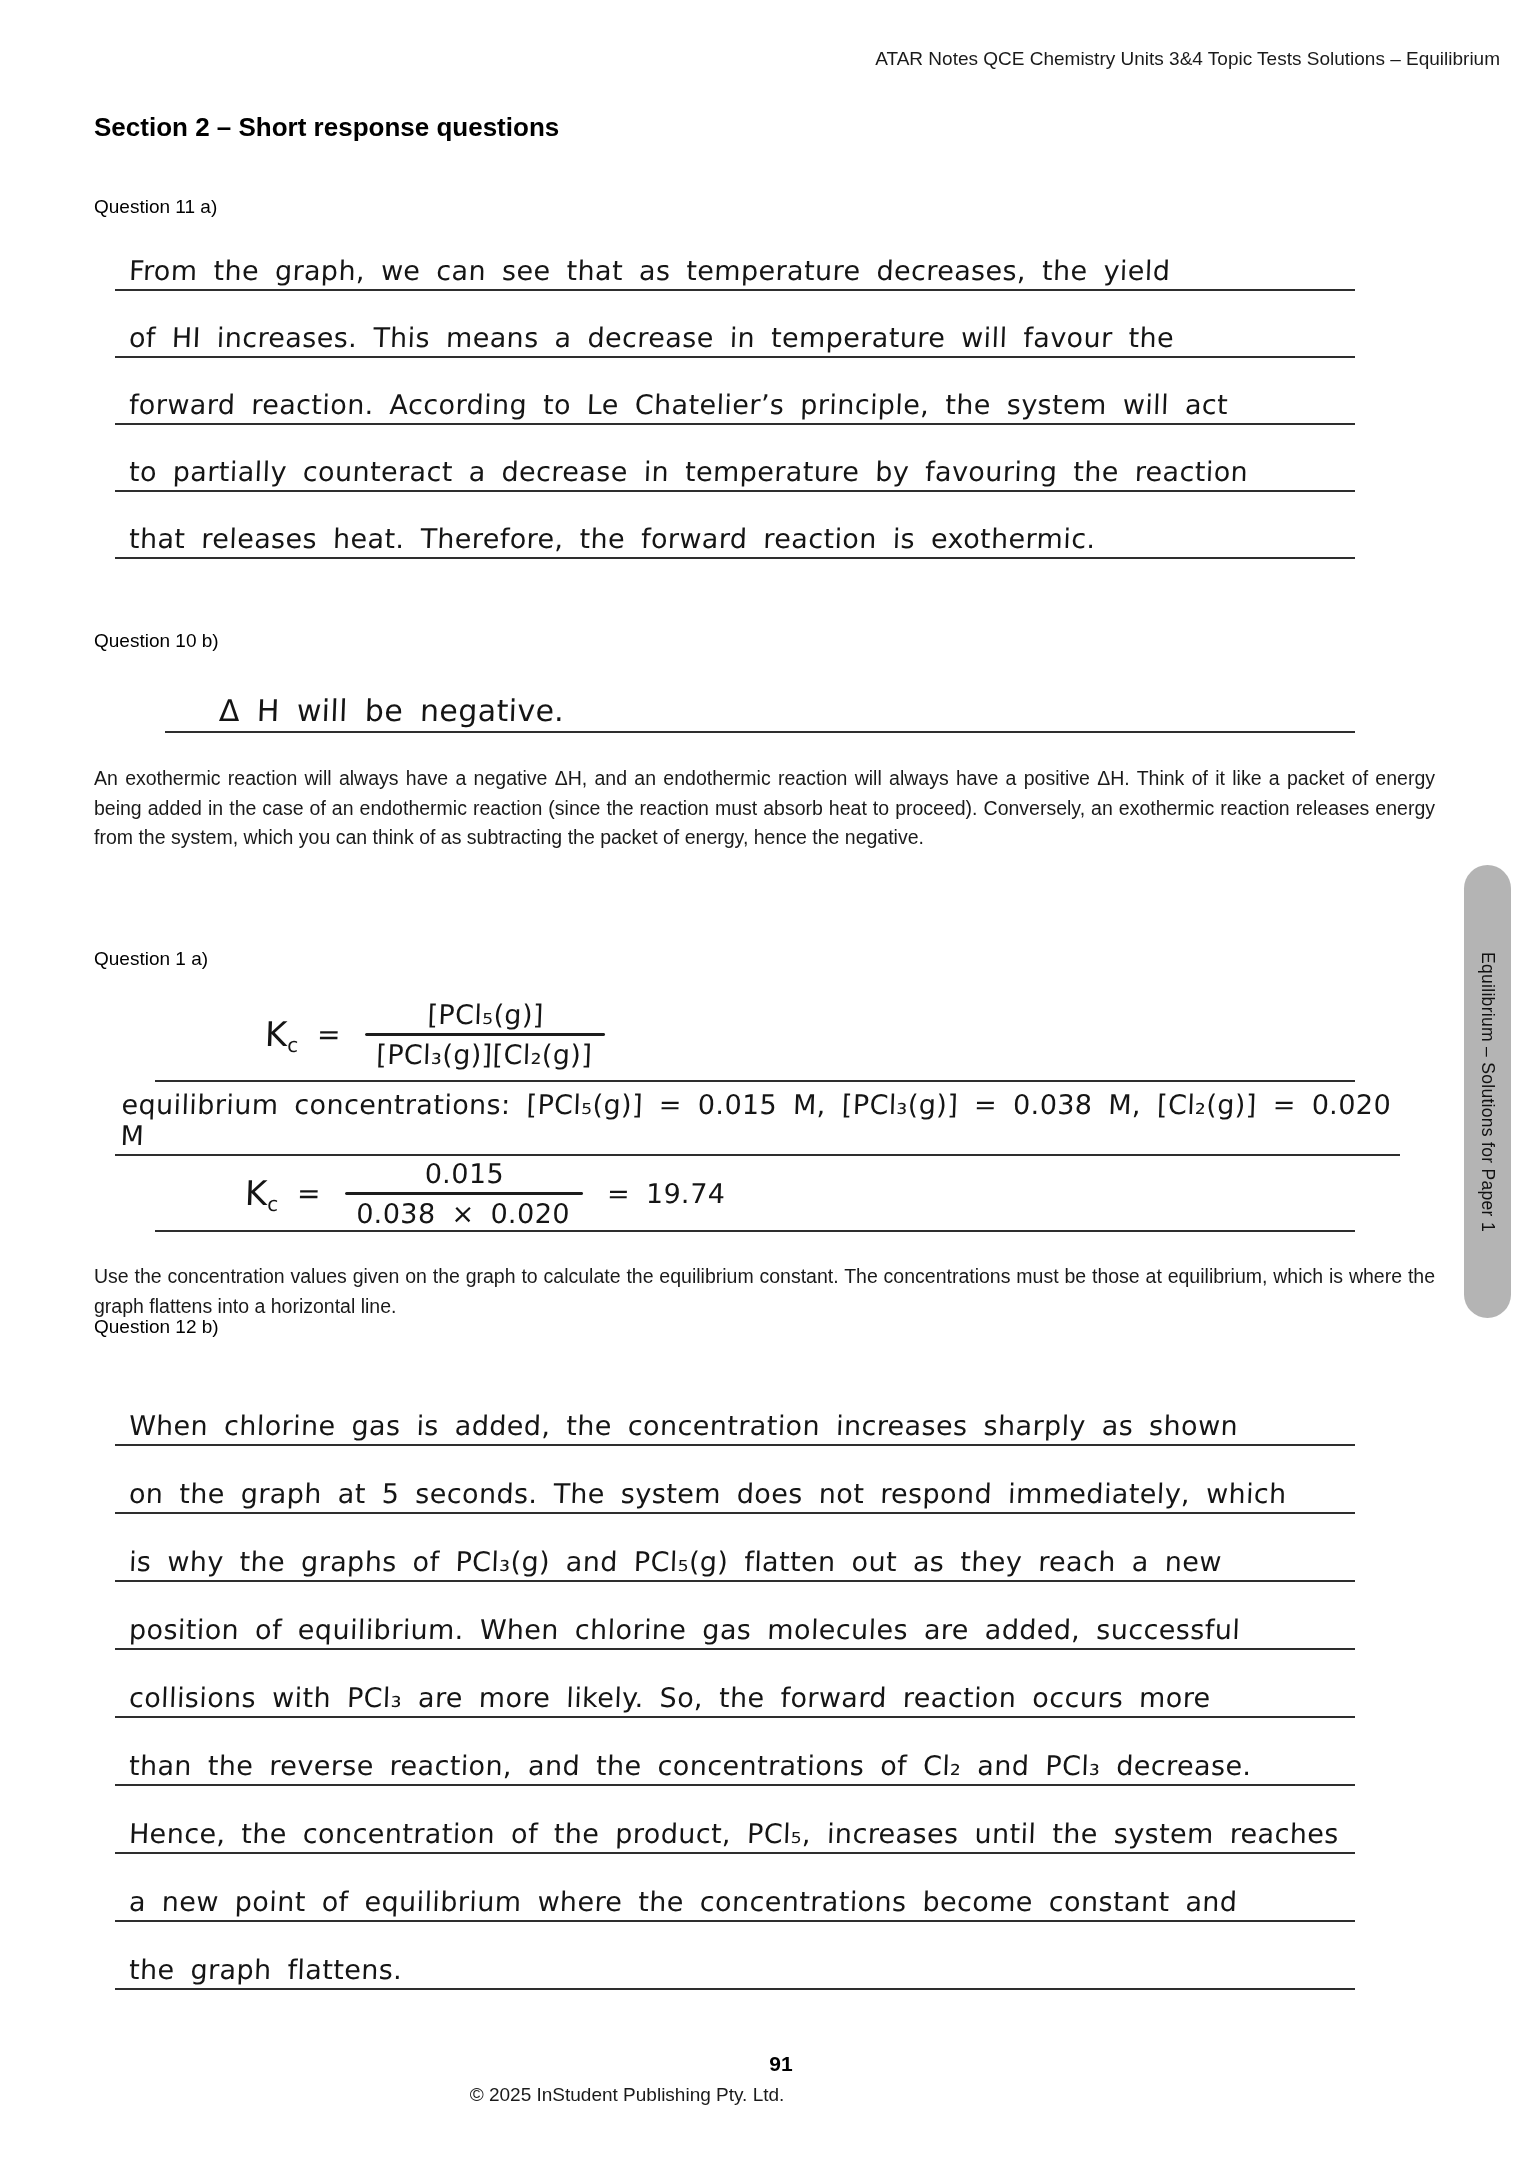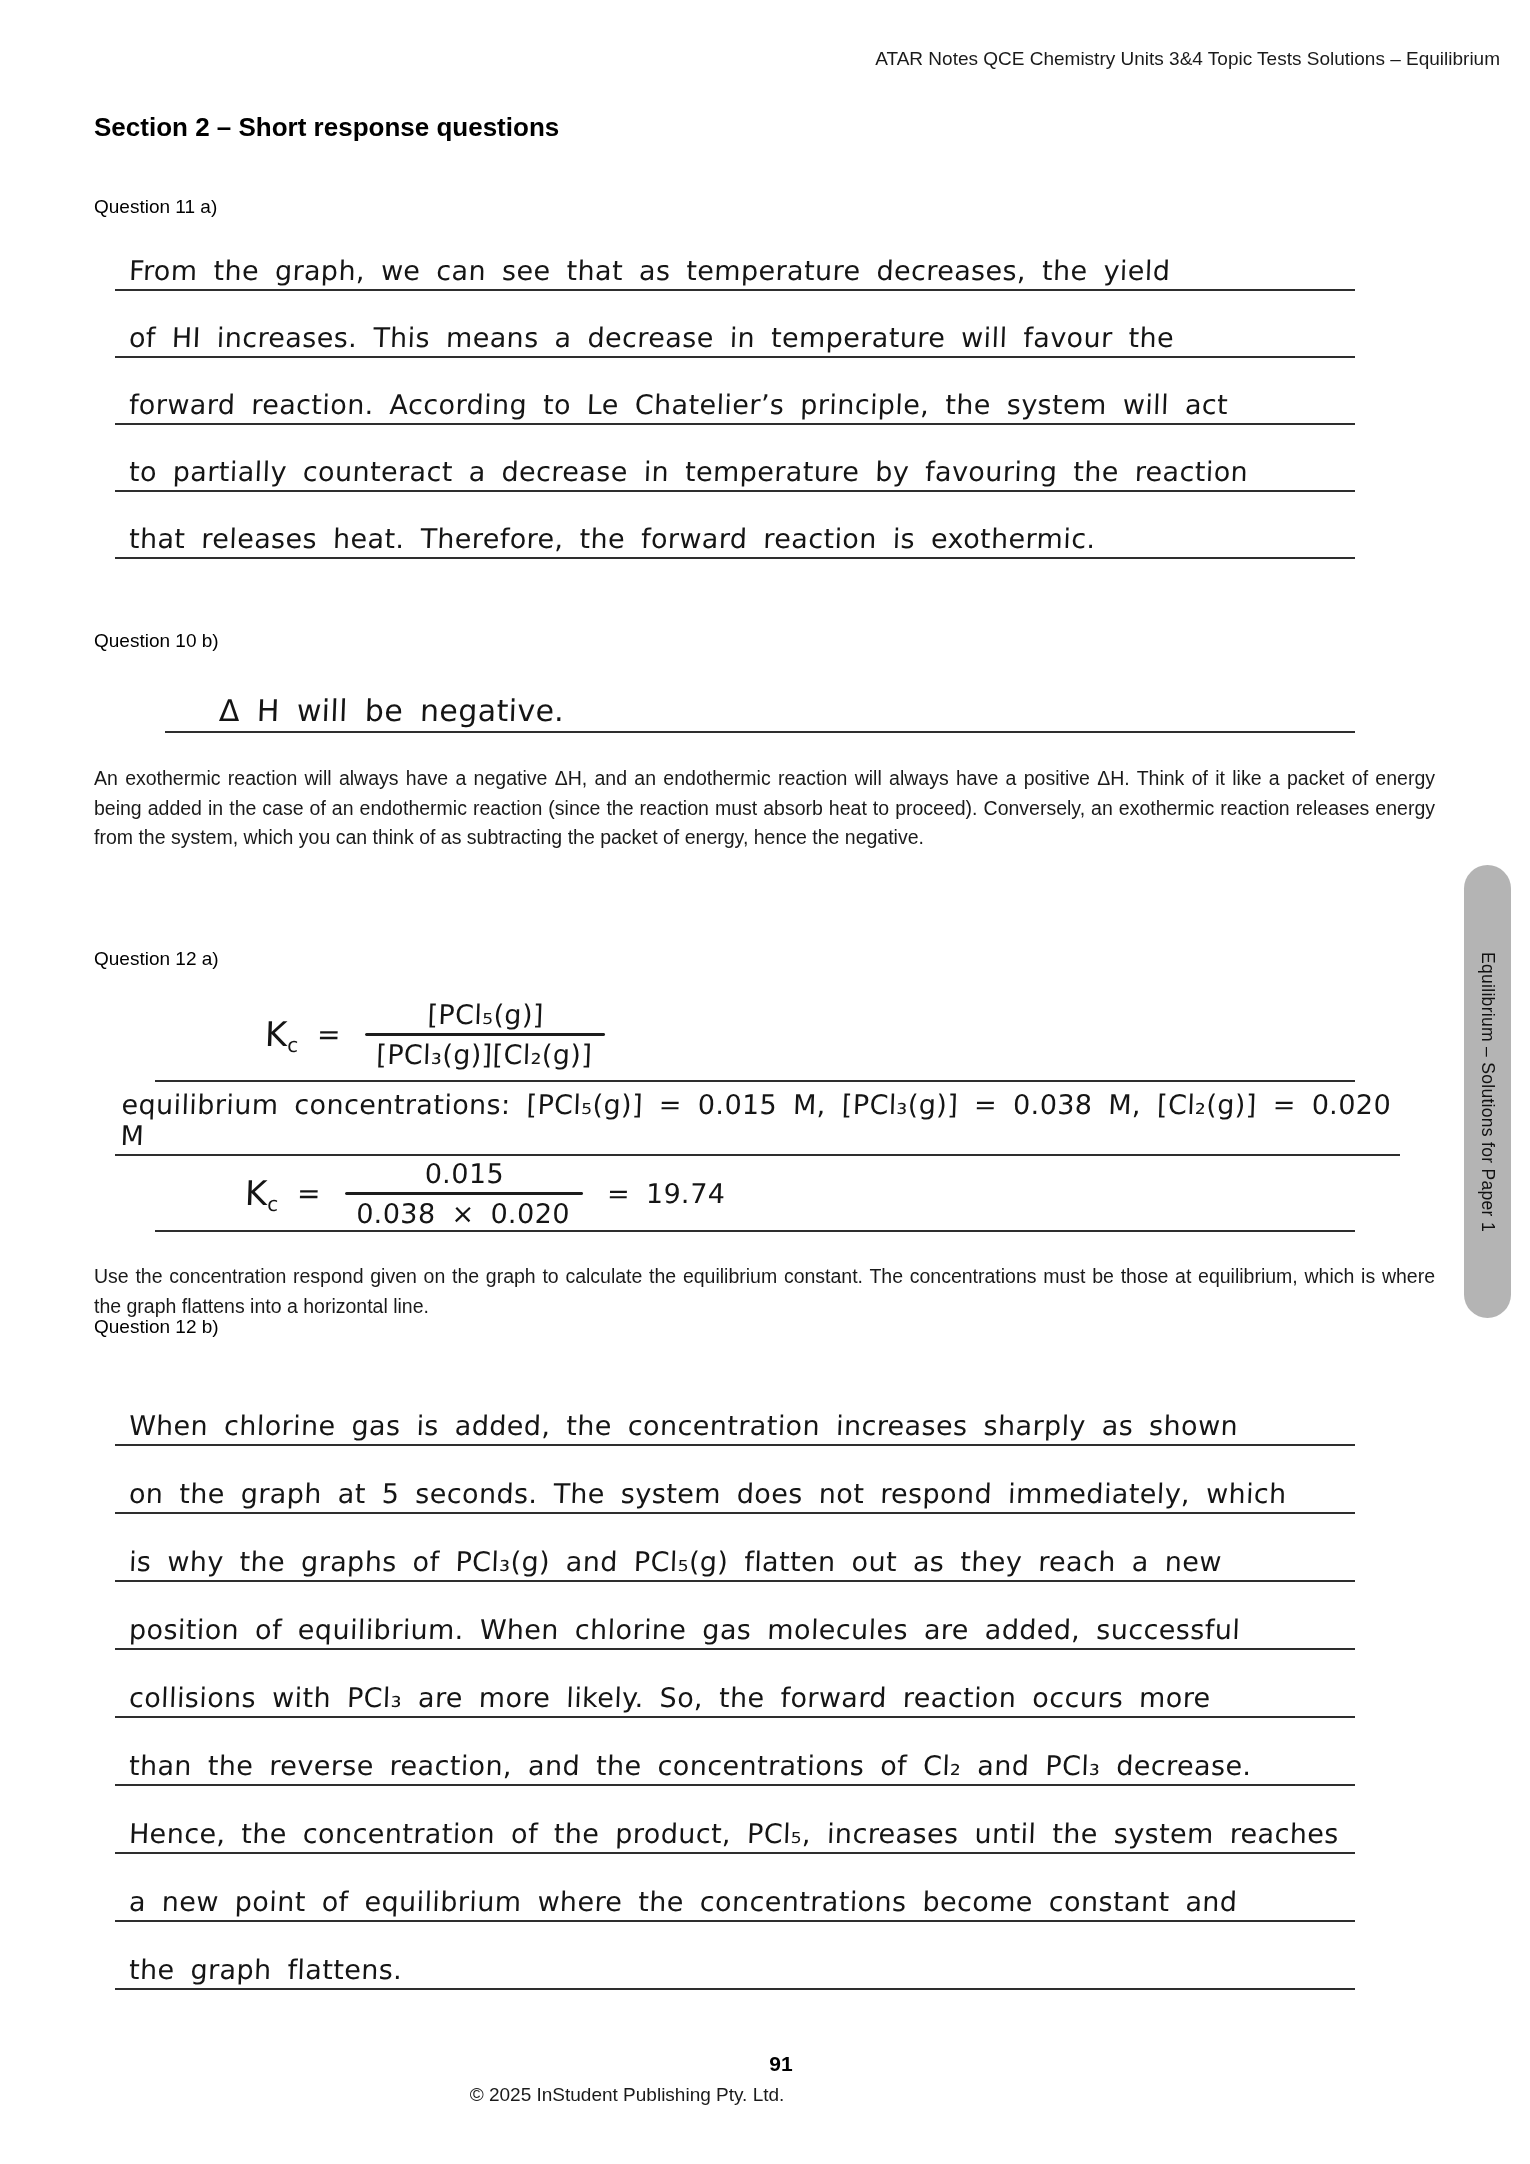--- a/index.html
+++ b/index.html
@@ -115,21 +115,21 @@
 
 <div class="abs q-label" style="top:630px;">Question 10 b)</div>
 <div class="abs" style="top:666px; left:165px; width:1190px;">
   <div class="ans-row" style="padding-left:54px;">
     <span class="hw" style="font-size:30px;">Δ H   will be negative.</span>
   </div>
 </div>
 
 <div class="abs note" style="top:764px;">An exothermic reaction will always have a negative ΔH, and an endothermic reaction will always have a positive ΔH. Think of it like a packet of energy being added in the case of an endothermic reaction (since the reaction must absorb heat to proceed).  Conversely, an exothermic reaction releases energy from the system, which you can think of as subtracting the packet of energy, hence the negative.</div>
 
-<div class="abs q-label" style="top:948px;">Question 12 a)</div>
+<div class="abs q-label" style="top:948px;">Question 1 a)</div>
 
 <div class="abs eq-row" style="top:988px; left:155px; width:1200px; height:94px; padding-left:110px;">
   <span class="hw">
     <span class="kc-base">K</span><span class="kc-sub">c</span>
   </span>
   <span class="hw eq-sign">=</span>
   <span class="frac hw">
     <span class="num">[PCl₅(g)]</span>
     <span class="bar"></span>
     <span class="den">[PCl₃(g)][Cl₂(g)]</span>
@@ -146,21 +146,21 @@
   </span>
   <span class="hw eq-sign">=</span>
   <span class="frac hw">
     <span class="num">0.015</span>
     <span class="bar"></span>
     <span class="den">0.038 × 0.020</span>
   </span>
   <span class="hw eq-sign" style="font-size:27px;">=  19.74</span>
 </div>
 
-<div class="abs note" style="top:1262px;">Use the concentration respond given on the graph to calculate the equilibrium constant.  The concentrations must be those at equilibrium, which is where the graph flattens into a horizontal line.</div>
+<div class="abs note" style="top:1262px;">Use the concentration values given on the graph to calculate the equilibrium constant.  The concentrations must be those at equilibrium, which is where the graph flattens into a horizontal line.</div>
 
 <div class="abs q-label" style="top:1316px;">Question 12 b)</div>
 <div class="abs ans-block" style="top:1378px;">
   <div class="ans-row tall">
       <span class="hw">When chlorine gas is added, the concentration increases sharply as shown</span>
     </div>
   <div class="ans-row tall">
       <span class="hw">on the graph at 5 seconds.  The system does not respond immediately, which</span>
     </div>
   <div class="ans-row tall">

